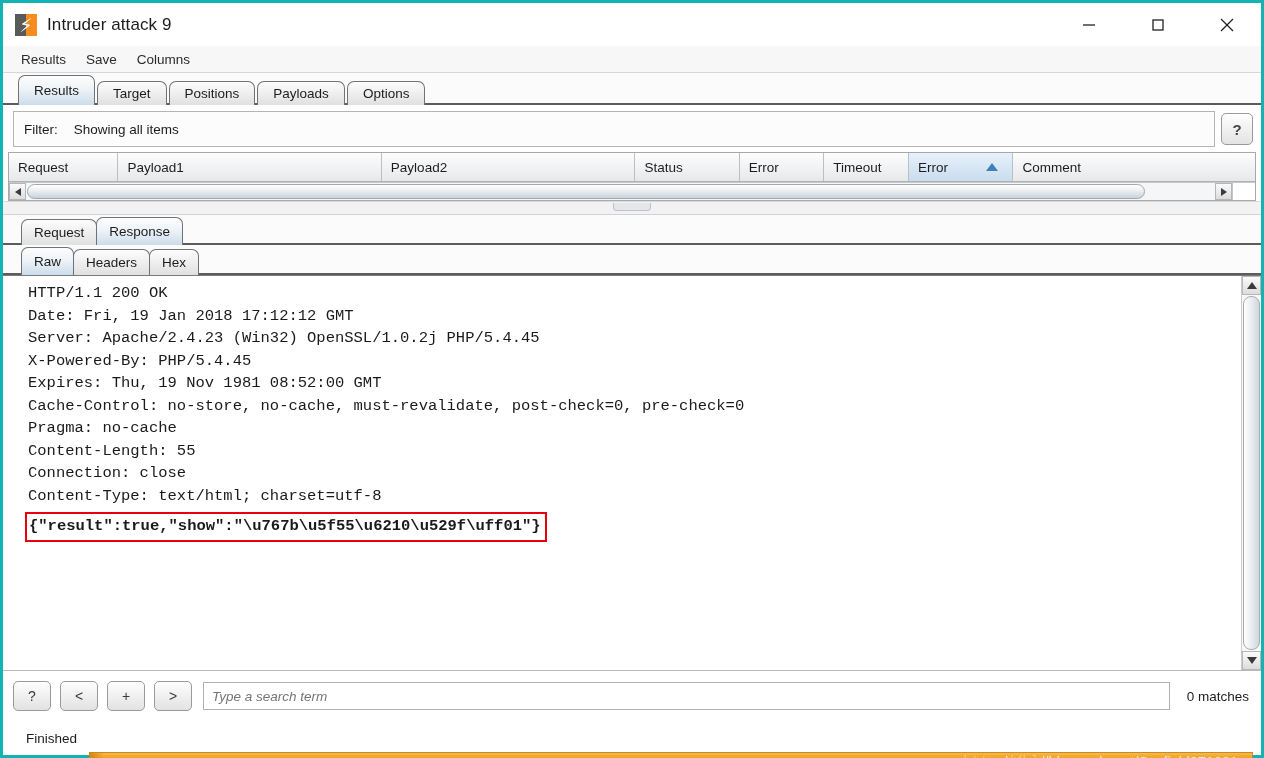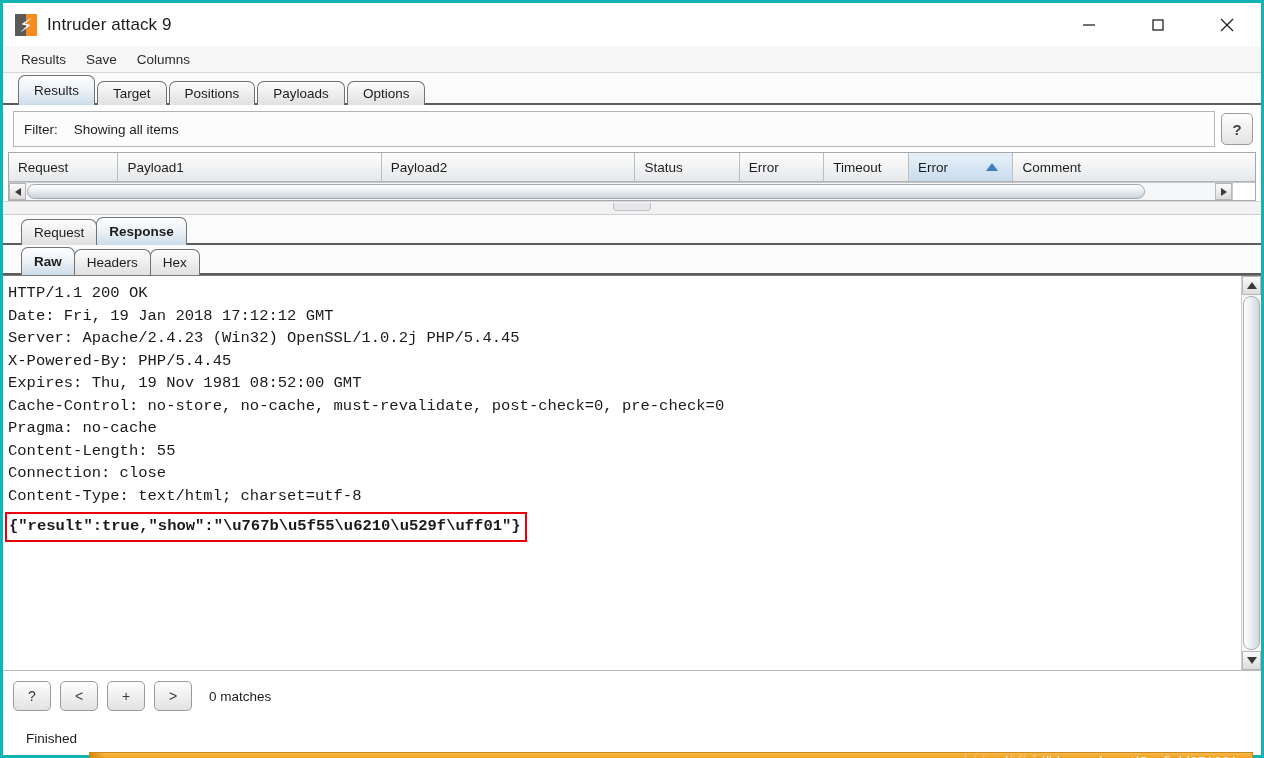--- a/index.html
+++ b/index.html
@@ -334,31 +334,31 @@
     border-radius: 7px 7px 0 0;
     background: linear-gradient(to bottom, #fdfdfd 0%, #ededed 55%, #e0e0e0 100%);
     cursor: default;
     white-space: nowrap;
     margin-right: -1px;
   }
   .tab2.active {
     height: 28px;
     background: linear-gradient(to bottom, #fdfdfd 0%, #eef3f8 45%, #ccdcea 100%);
     z-index: 3;
-    font-weight: bold;
   }
 
   
   .bodyarea {
     flex: 1;
     display: flex;
     position: relative;
     border-top: 1px solid #7a7a7a;
     background: #ffffff;
     min-height: 0;
+    padding-left: 20px;
   }
   .rawtext {
     flex: 1;
     padding: 6px 0 0 5px;
     font-family: "Liberation Mono", "DejaVu Sans Mono", monospace;
     font-size: 15.5px;
     line-height: 22.5px;
     color: #1a1a1a;
     white-space: pre;
     overflow: hidden;
@@ -626,20 +626,21 @@
           <span class="arrow-d"></span>
         </div>
     </div>
   </div>
 
   <div class="searchbar">
     <div class="sq-btn">?</div>
     <div class="sq-btn">&lt;</div>
     <div class="sq-btn">+</div>
     <div class="sq-btn">&gt;</div>
+    <input class="search-input" type="text" placeholder="Type a search term" style="">
     <div class="matches">0 matches</div>
   </div>
 
   <div class="statusbar">
     <div class="status-text">Finished</div>
     <div class="progress">
       <div class="shine"></div>
       <div class="watermark-ghost">http://blog</div>
       <div class="watermark">https://blog.csdn.net/Scofield971031</div>
     </div>

